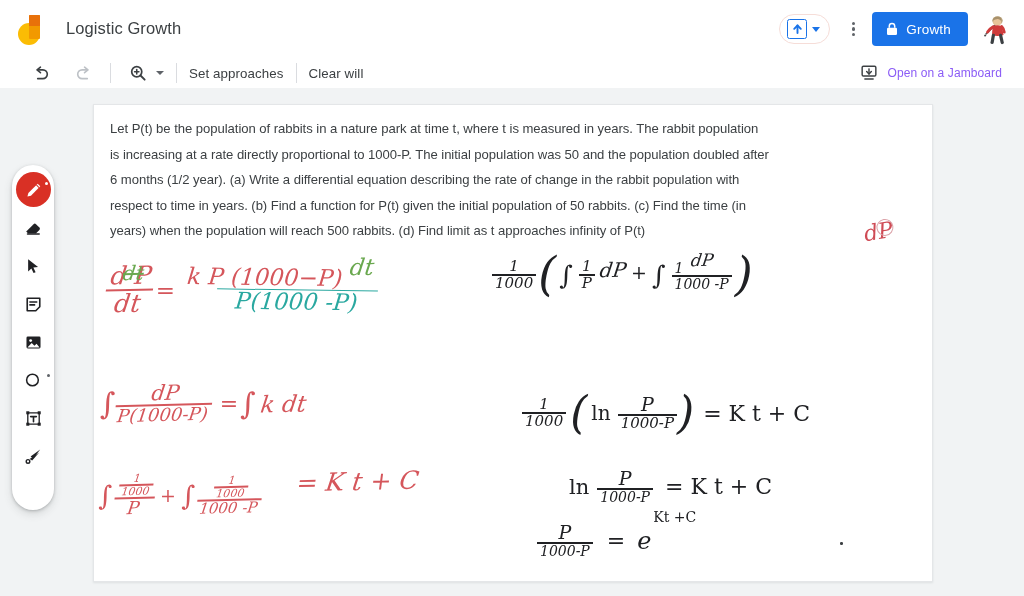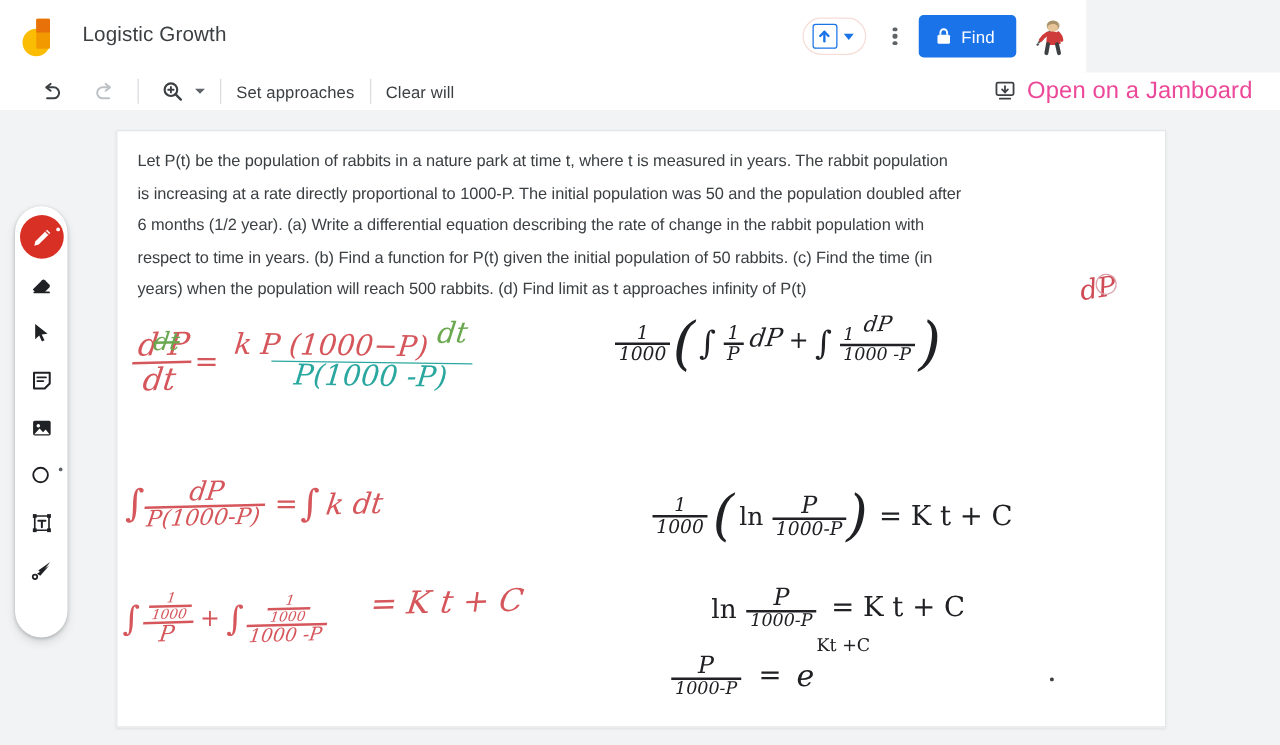--- a/index.html
+++ b/index.html
@@ -6,21 +6,21 @@
   html, body {
     width: 1024px; height: 596px;
     background: #ffffff;
     font-family: "Liberation Sans", sans-serif;
     overflow: hidden;
   }
   #app { position: relative; width: 1024px; height: 596px; background: #f1f3f4; }
 
   
   .header {
-    position: absolute; top: 0; left: 0; width: 869px; height: 58px;
+    position: absolute; top: 0; left: 0; width: 1024px; height: 58px;
     background: #ffffff; display: flex; align-items: center;
     border-bottom: 1px solid #ffffff;
   }
   .jam-logo {
     position: relative; width: 30px; height: 32px; margin-left: 18px; flex: 0 0 auto;
   }
   .jam-logo .circ {
     position: absolute; left: 0; bottom: 0; width: 22px; height: 22px;
     background: #fbbc04; border-radius: 50%;
   }
@@ -123,21 +123,21 @@
   }
   .tb-div { width: 1px; height: 20px; background: #dadce0; margin: 0 12px; }
   .tb-text {
     font-size: 13.3px; color: #3c4043; cursor: pointer; white-space: nowrap;
     letter-spacing: 0.1px;
   }
   .tb-right {
     position: absolute; right: 22px; top: 0; height: 30px;
     display: flex; align-items: center; gap: 9px; cursor: pointer;
   }
-  .tb-right .lbl { font-size: 19px; color: #ec4899; letter-spacing: 0.1px; }
+  .tb-right .lbl { font-size: 12px; color: #8b5cf6; letter-spacing: 0.1px; }
 
   
   .rail {
     position: absolute; left: 12px; top: 165px; width: 42px; height: 345px;
     background: #ffffff; border-radius: 24px;
     box-shadow: 0 1px 3px rgba(60,64,67,0.3), 0 4px 8px rgba(60,64,67,0.15);
     display: flex; flex-direction: column; align-items: center;
     padding: 6px 0; gap: 0;
   }
   .rail-item {
@@ -236,21 +236,21 @@
         <span></span>
           <span></span>
           <span></span>
       </div>
 
       <button class="share-btn">
         <svg width="12" height="14" viewBox="0 0 12 14" fill="none">
           <rect x="1" y="5.8" width="10" height="7.2" rx="1.2" fill="#ffffff"></rect>
           <path d="M3.3 5.8 V4.1 a2.7 2.7 0 0 1 5.4 0 V5.8" stroke="#ffffff" stroke-width="1.5" fill="none"></path>
         </svg>
-        <span>Find</span>
+        <span>Growth</span>
       </button>
 
       <div class="avatar">
         <svg width="34" height="34" viewBox="0 0 34 34">
           <rect x="0" y="0" width="34" height="34" fill="#ffffff"></rect>
 
           <path d="M6 22 L19 9" stroke="#5a5a5a" stroke-width="1.6" stroke-linecap="round"></path>
           <path d="M5 22.5 q-1.6 0.6 -0.6 1.8 q1.3 0.7 2-0.9" fill="#4a4a4a"></path>
 
           <ellipse cx="17.5" cy="8.6" rx="5.2" ry="4.3" fill="#b9a27a"></ellipse>

